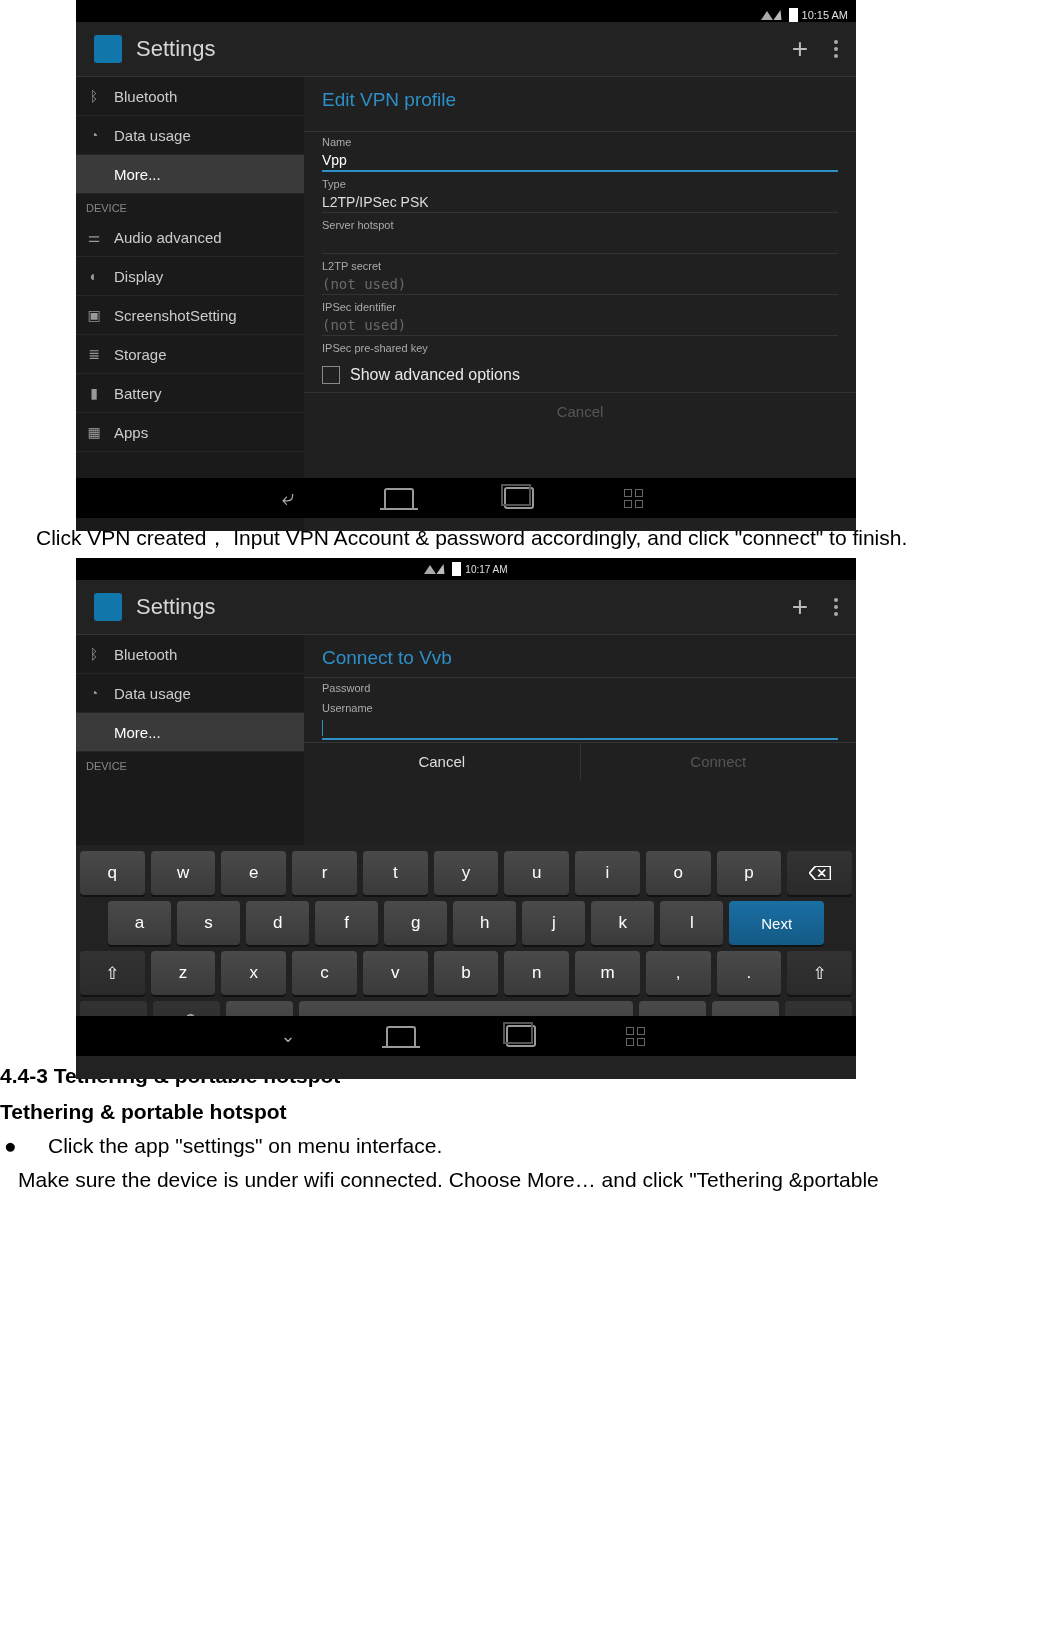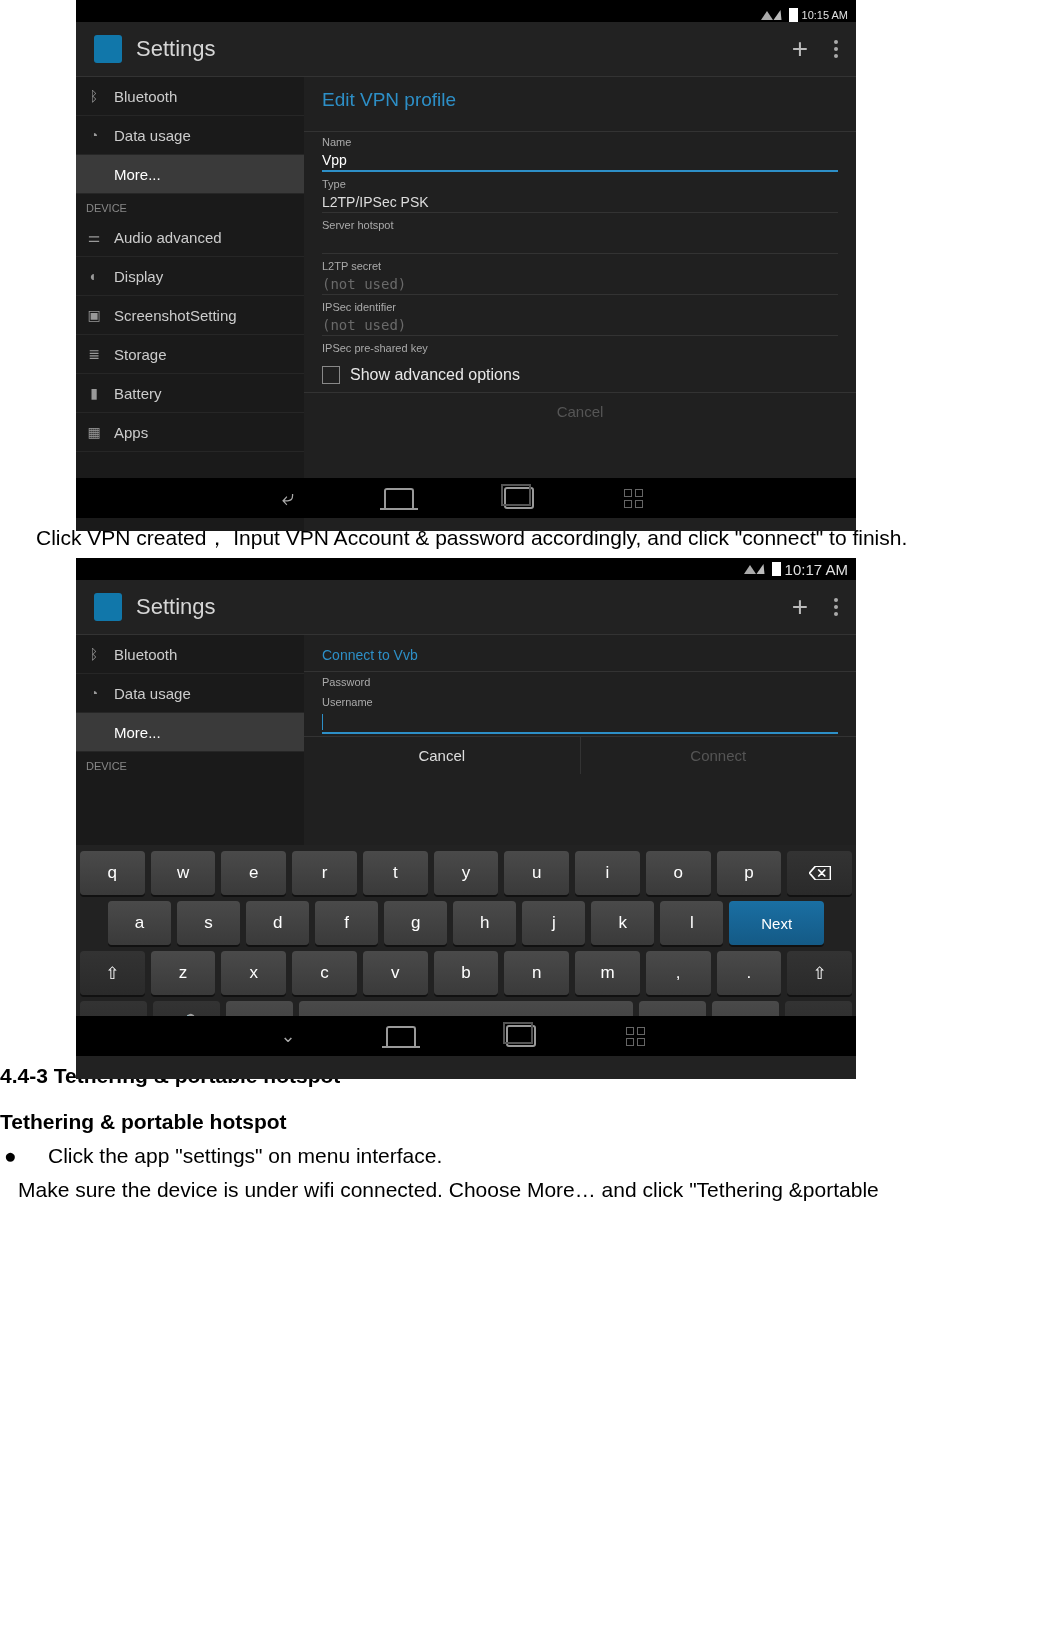--- a/index.html
+++ b/index.html
@@ -45,29 +45,29 @@
 .nb{width:26px;height:18px;border:2px solid #999;border-radius:3px}
 .nb.back{border:none;width:auto;height:auto;color:#aaa;font-size:22px}
 .nb.home{border-radius:3px 3px 0 0;border-bottom:none;position:relative}
 .nb.home::after{content:"";position:absolute;bottom:-2px;left:-6px;right:-6px;height:2px;background:#999}
 .nb.recent{width:26px;height:18px;border:2px solid #999;position:relative}
 .nb.recent::before{content:"";position:absolute;top:-5px;left:-5px;width:26px;height:18px;border:2px solid #555}
 .nb.grid{border:none;display:grid;grid-template-columns:repeat(2,8px);grid-template-rows:repeat(2,8px);gap:3px}
 .nb.grid span{border:1px solid #666}
 
 .s2{width:780px;height:498px;background:#000;margin-left:76px}
-.s2 .status{height:22px;background:#000;display:flex;justify-content:flex-end;align-items:center;padding:0 8px;color:#e0e0e0;font-size:15px}
+.s2 .status{height:22px;background:#000;display:flex;justify-content:center;align-items:center;padding:0 20px;color:#e0e0e0;font-size:10px}
 .s2 .body{display:flex;height:210px}
 .s2 .side{width:228px;flex:none;background:#1a1a1a}
 .s2 .main{flex:1;background:#202020}
 .s2 .hdr{height:54px;background:#222;display:flex;align-items:center;justify-content:space-between;padding:0 18px;color:#d6d6d6;font-size:22px;border-bottom:1px solid #333}
 .s2 .side .item{height:38px;display:flex;align-items:center;gap:12px;padding-left:10px;font-size:15px;color:#ccc;border-bottom:1px solid #262626}
 .s2 .side .item.sel{background:#3a3a3a;color:#fff}
 .s2 .side .cat{font-size:11px;color:#888;padding:8px 10px 4px}
-.s2 .dtitle{color:#2d8fc7;font-size:14px;padding:12px 18px 8px;border-bottom:1px solid #333}
+.s2 .dtitle{color:#2d8fc7;font-size:19px;padding:12px 18px 8px;border-bottom:1px solid #333}
 .s2 .field{padding:4px 18px 2px}
 .s2 .flabel{font-size:11px;color:#aaa;margin-bottom:2px}
 .s2 .fval{font-size:16px;color:#fff;padding:2px 0;border-bottom:2px solid #2d8fc7;min-height:18px}
 .s2 .fval .cursor{display:inline-block;width:1px;height:16px;background:#2d8fc7;vertical-align:middle}
 .s2 .btns{display:flex;border-top:1px solid #333}
 .s2 .btns div{flex:1;text-align:center;padding:10px 0;font-size:15px;color:#ddd;border-right:1px solid #333}
 .s2 .btns div:last-child{border-right:none;color:#555}
 .kb{height:228px;background:#222;padding:6px 4px 0;display:flex;flex-direction:column;gap:6px}
 .kbrow{display:flex;gap:6px;justify-content:center}
 .key{flex:1;height:44px;background:linear-gradient(#4a4a4a,#3a3a3a);border-radius:4px;display:flex;align-items:center;justify-content:center;color:#fff;font-size:17px;box-shadow:0 2px 0 #111}
@@ -309,17 +309,17 @@
     <div class="nb grid">
           <span></span>
           <span></span>
           <span></span>
           <span></span>
         </div>
   </div>
 </div>
 
 <p class="para bold" style="margin-bottom:0">4.4-3 Tethering &amp; portable hotspot</p>
-<p class="para bold" style="margin-top:18px">Tethering &amp; portable hotspot</p>
+<p class="para bold" style="margin-top:8px">Tethering &amp; portable hotspot</p>
 <p class="para bullet"><span class="spacer"></span><span>Click the app "settings" on menu interface.</span></p>
 <p class="para" style="padding-left:18px">Make sure the device is under wifi connected. Choose More… and click "Tethering &amp;portable</p>
 
 </div>
 
 </body></html>

